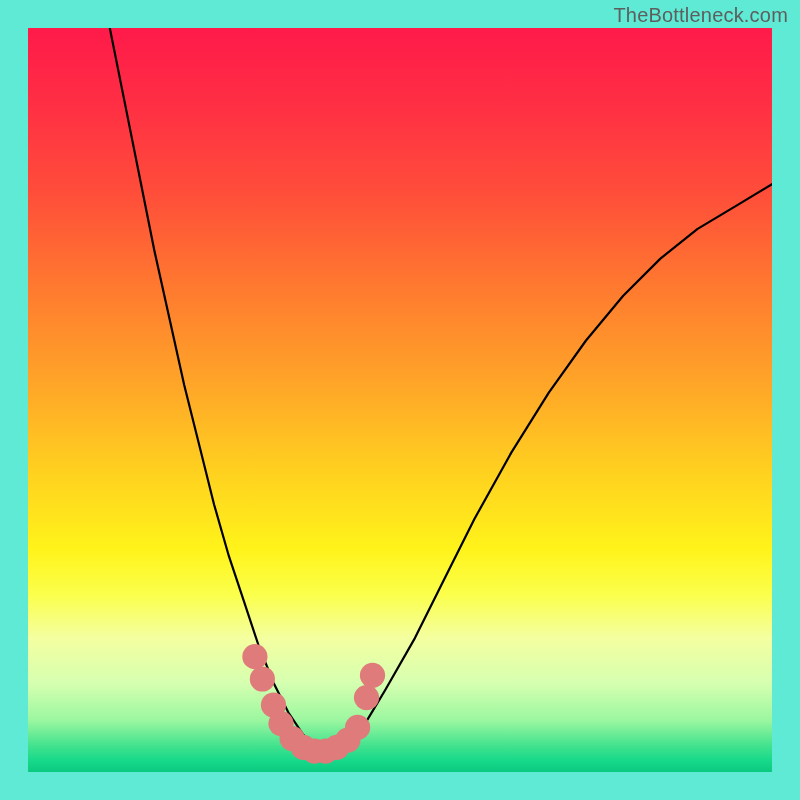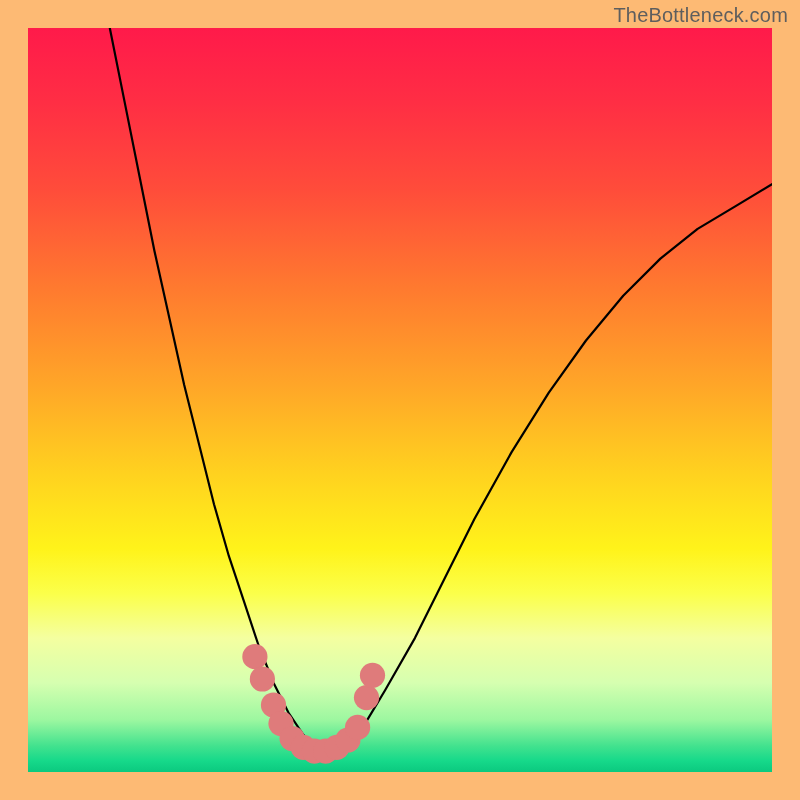--- a/index.html
+++ b/index.html
@@ -10,21 +10,21 @@
     background: #000;
     overflow: hidden;
     font-family: Arial, Helvetica, sans-serif;
   }
   .frame {
     position: absolute;
     left: 0;
     top: 0;
     width: 800px;
     height: 800px;
-    background: #fdba74;
+    background: #5eead4;
     text-align: right;
   }
   .plot {
     position: absolute;
     left: 28px;
     top: 28px;
     width: 744px;
     height: 744px;
     overflow: hidden;
   }

